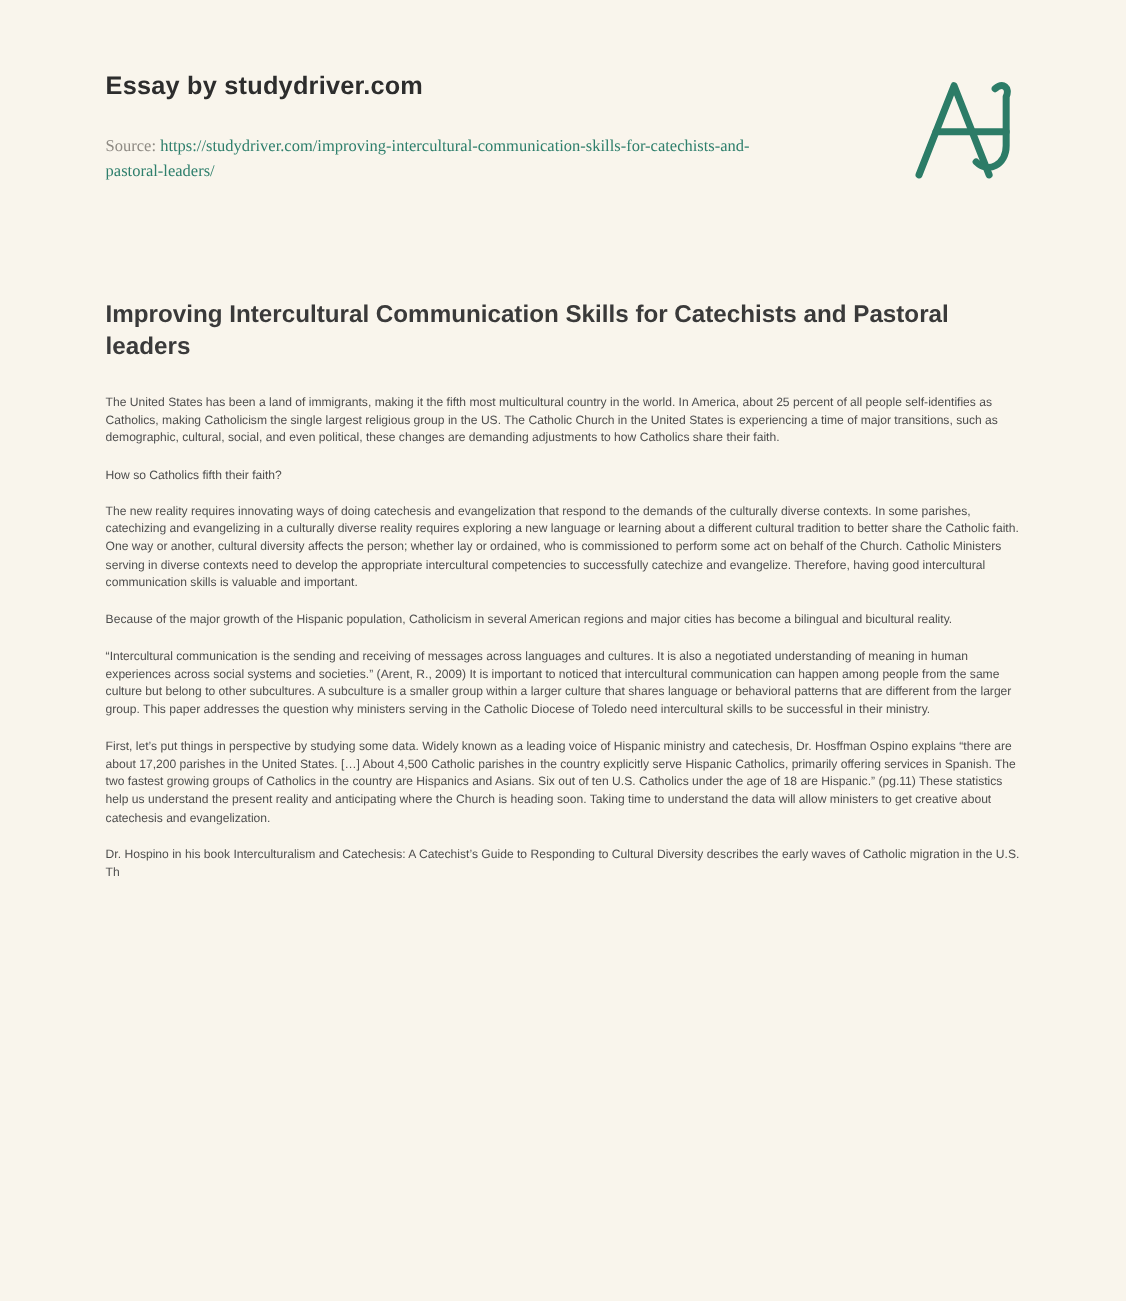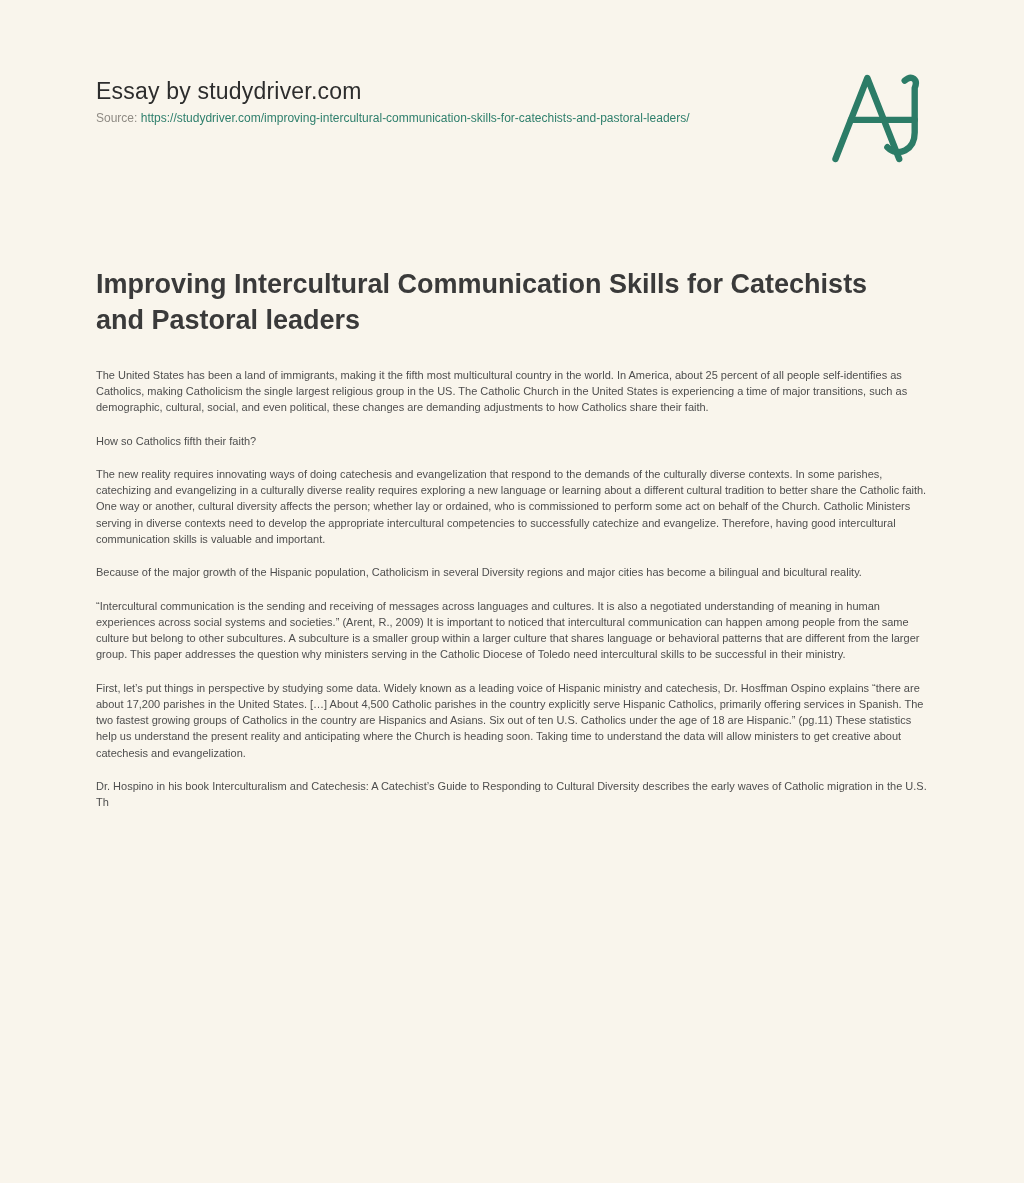--- a/index.html
+++ b/index.html
@@ -14,49 +14,49 @@
     font-family: "Liberation Sans", "DejaVu Sans", sans-serif;
   }
   .header {
     display: flex;
     justify-content: space-between;
     align-items: flex-start;
     padding: 64px 92px 0 96px;
   }
   .site-title {
     font-size: 23px;
-    font-weight: 400;
+    font-weight: 700;
     color: #2d2d2d;
     letter-spacing: 0.2px;
-    margin-top: 14px;
   }
   .source-line {
-    margin-top: 4px;
+    margin-top: 31px;
     max-width: 600px;
-    font-size: 12px;
+    font-size: 15px;
     line-height: 1.55;
     color: #8f8b84;
+    font-family: Liberation Serif, serif;
   }
   .source-url {
     color: #2e7f6c;
     text-decoration: none;
     word-break: break-word;
     cursor: pointer;
   }
   .logo {
     width: 102px;
     height: 92px;
     flex: 0 0 auto;
     margin-top: 8px;
   }
   .logo svg { display: block; width: 100%; height: 100%; }
   .article { padding: 0 96px; }
   .article-title {
     margin-top: 102px;
-    font-size: 27px;
+    font-size: 22px;
     line-height: 1.35;
     font-weight: 600;
     color: #3a3a3a;
     max-width: 800px;
   }
   .paragraphs { margin-top: 28px; }
   .para {
     font-size: 11px;
     line-height: 1.48;
     color: #4e4e4e;
@@ -93,21 +93,21 @@
     <h2 class="article-title">Improving Intercultural Communication Skills for Catechists and Pastoral leaders</h2>
 
     <div class="paragraphs">
 
         <p class="para">The United States has been a land of immigrants, making it the fifth most multicultural country in the world. In America, about 25 percent of all people self-identifies as Catholics, making Catholicism the single largest religious group in the US. The Catholic Church in the United States is experiencing a time of major transitions, such as demographic, cultural, social, and even political, these changes are demanding adjustments to how Catholics share their faith.</p>
 
         <p class="para">How so Catholics fifth their faith?</p>
 
         <p class="para">The new reality requires innovating ways of doing catechesis and evangelization that respond to the demands of the culturally diverse contexts. In some parishes, catechizing and evangelizing in a culturally diverse reality requires exploring a new language or learning about a different cultural tradition to better share the Catholic faith. One way or another, cultural diversity affects the person; whether lay or ordained, who is commissioned to perform some act on behalf of the Church. Catholic Ministers serving in diverse contexts need to develop the appropriate intercultural competencies to successfully catechize and evangelize. Therefore, having good intercultural communication skills is valuable and important.</p>
 
-        <p class="para">Because of the major growth of the Hispanic population, Catholicism in several Diversity regions and major cities has become a bilingual and bicultural reality.</p>
+        <p class="para">Because of the major growth of the Hispanic population, Catholicism in several American regions and major cities has become a bilingual and bicultural reality.</p>
 
         <p class="para">“Intercultural communication is the sending and receiving of messages across languages and cultures. It is also a negotiated understanding of meaning in human experiences across social systems and societies.” (Arent, R., 2009) It is important to noticed that intercultural communication can happen among people from the same culture but belong to other subcultures. A subculture is a smaller group within a larger culture that shares language or behavioral patterns that are different from the larger group. This paper addresses the question why ministers serving in the Catholic Diocese of Toledo need intercultural skills to be successful in their ministry.</p>
 
         <p class="para">First, let’s put things in perspective by studying some data. Widely known as a leading voice of Hispanic ministry and catechesis, Dr. Hosffman Ospino explains “there are about 17,200 parishes in the United States. […] About 4,500 Catholic parishes in the country explicitly serve Hispanic Catholics, primarily offering services in Spanish. The two fastest growing groups of Catholics in the country are Hispanics and Asians. Six out of ten U.S. Catholics under the age of 18 are Hispanic.” (pg.11) These statistics help us understand the present reality and anticipating where the Church is heading soon. Taking time to understand the data will allow ministers to get creative about catechesis and evangelization.</p>
 
         <p class="para">Dr. Hospino in his book Interculturalism and Catechesis: A Catechist’s Guide to Responding to Cultural Diversity describes the early waves of Catholic migration in the U.S. Th</p>
       </div>
   </main>
 
 </div>

